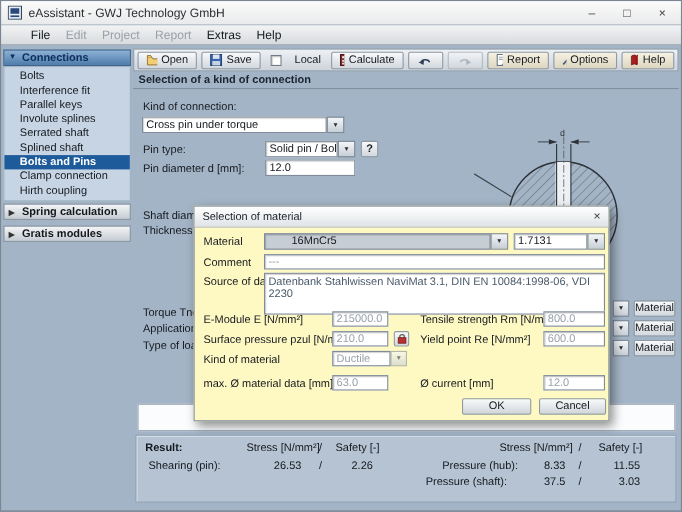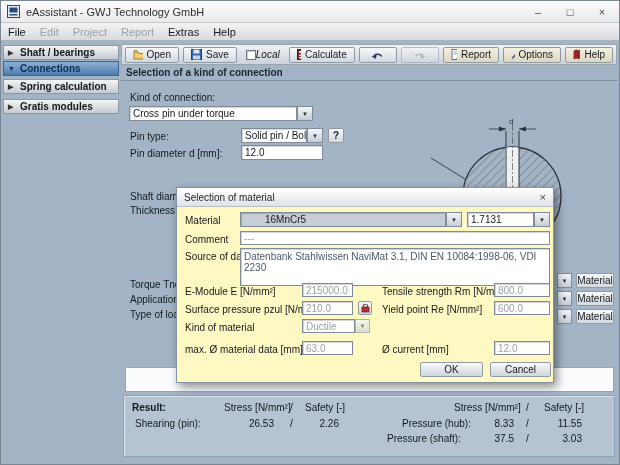--- a/index.html
+++ b/index.html
@@ -9,41 +9,41 @@
   .abs{position:absolute;}
   .lbl{font-size:10px;color:#15191e;white-space:nowrap;}
   
   .titlebar{left:0;top:0;width:620px;height:22px;background:linear-gradient(#fbfbfb,#e9eaeb);
             border-bottom:1px solid #c3c7cb;display:flex;align-items:center;padding:0 6px;gap:6px;}
   .titlebar .t{font-size:11px;color:#2b2f34;flex:1;}
   .wctl{width:26px;height:18px;display:flex;align-items:center;justify-content:center;
         font-size:11px;color:#444;}
   
   .menubar{left:0;top:22px;width:620px;height:18px;background:linear-gradient(#f2f3f4,#d8dbde);
-           border-bottom:1px solid #aab2ba;display:flex;align-items:center;padding:0 0;}
+           border-bottom:1px solid #aab2ba;display:flex;align-items:center;padding:0 20px;}
   .menu-item{font-size:11px;color:#16191d;padding:0 7px;}
   .menu-item.dis{color:#9aa1a8;}
   
   .side-h{width:116px;height:15px;display:flex;align-items:center;gap:4px;padding:0 4px;
           background:linear-gradient(#f4f5f6,#c4cbd2);border:1px solid #8d98a3;
           font-size:10px;font-weight:bold;color:#14181d;margin-bottom:1px;}
   .side-h.blue{background:linear-gradient(#8db1d5,#4e7cab);color:#0b2e5d;border-color:#3c638e;}
   .tri{font-size:7px;color:#333;width:8px;display:inline-block;}
   .side-h.blue .tri{color:#0b2e5d;}
   .side-list{width:116px;background:#c6d4e4;border-left:1px solid #9fb0c2;border-right:1px solid #9fb0c2;
              padding:2px 0;}
   .side-item{height:13px;display:flex;align-items:center;padding-left:14px;font-size:10px;color:#15191e;}
   .side-item.sel{background:#1d5b9b;color:#fff;font-weight:bold;}
   
   .toolbar{left:120px;top:43px;width:496px;height:21px;background:linear-gradient(#eef1f4,#ccd3da);
            border:1px solid #9aa5b0;display:flex;align-items:center;gap:4px;padding:0 3px;}
   .tbtn{height:16px;background:linear-gradient(#f8f9fa,#d2d8de);border:1px solid #8f9aa5;border-radius:2px;
         display:flex;align-items:center;justify-content:center;gap:4px;font-size:10px;color:#15191e;padding:0 7px;}
   .tbtn.warm{background:linear-gradient(#f5f1e2,#ddd6c0);}
-  .chkwrap{display:flex;align-items:center;gap:0;padding:0 5px;font-size:10px;color:#15191e;font-style:italic;}
+  .chkwrap{display:flex;align-items:center;gap:12px;padding:0 5px;font-size:10px;color:#15191e;}
   .chk{width:10px;height:10px;background:#fff;border:1px solid #6f7a86;box-shadow:inset 1px 1px 1px rgba(0,0,0,.2);}
   
   .section-bar{left:120px;top:66px;width:496px;height:14px;border-bottom:1px solid #7f8fa0;
                font-size:10px;color:#1a242f;padding-left:5px;font-weight:bold;}
   .field{background:#fff;border:1px solid #7f8b98;box-shadow:inset 1px 1px 1px rgba(0,0,0,.18);
          font-size:10px;color:#15191e;display:flex;align-items:center;padding:0 3px;overflow:hidden;white-space:nowrap;}
   .arrowbtn{background:linear-gradient(#f4f6f8,#c6ced6);border:1px solid #7f8b98;display:flex;
             align-items:center;justify-content:center;font-size:6px;color:#2a2f35;}
   .gray-combo{background:#c7cdd4;padding-left:24px;}
   .dis-text{color:#99a1a9;}
@@ -89,27 +89,34 @@
   <div class="abs menubar">
     <span class="menu-item">File</span>
     <span class="menu-item dis">Edit</span>
     <span class="menu-item dis">Project</span>
     <span class="menu-item dis">Report</span>
     <span class="menu-item">Extras</span>
     <span class="menu-item">Help</span>
   </div>
 
   <div class="abs" style="left:2px;top:44px;width:116px;">
-    <div class="side-h">
-      <span class="tri">▶</span>
-      <span>Shaft / bearings</span>
-    </div>
     <div class="side-h blue">
       <span class="tri">▼</span>
       <span>Connections</span>
+    </div>
+    <div class="side-list">
+      <div class="side-item">Bolts</div>
+      <div class="side-item">Interference fit</div>
+      <div class="side-item">Parallel keys</div>
+      <div class="side-item">Involute splines</div>
+      <div class="side-item">Serrated shaft</div>
+      <div class="side-item">Splined shaft</div>
+      <div class="side-item sel">Bolts and Pins</div>
+      <div class="side-item">Clamp connection</div>
+      <div class="side-item">Hirth coupling</div>
     </div>
     <div class="side-h" style="margin-top:3px;">
       <span class="tri">▶</span>
       <span>Spring calculation</span>
     </div>
     <div class="side-h" style="margin-top:5px;">
       <span class="tri">▶</span>
       <span>Gratis modules</span>
     </div>
   </div>

